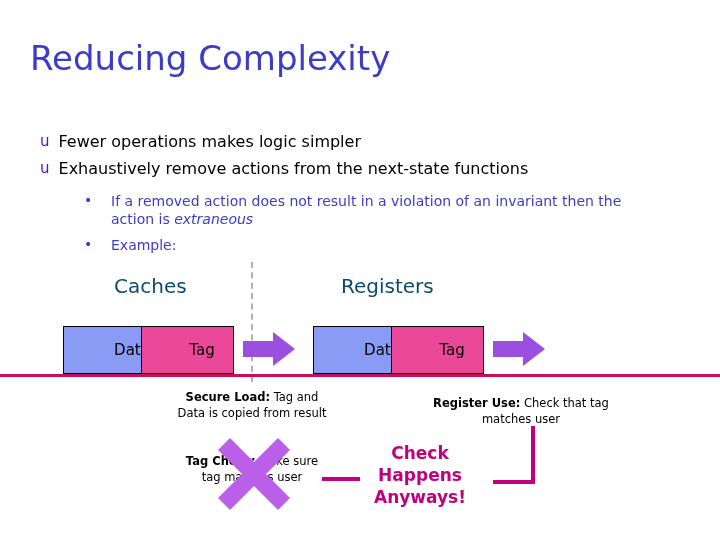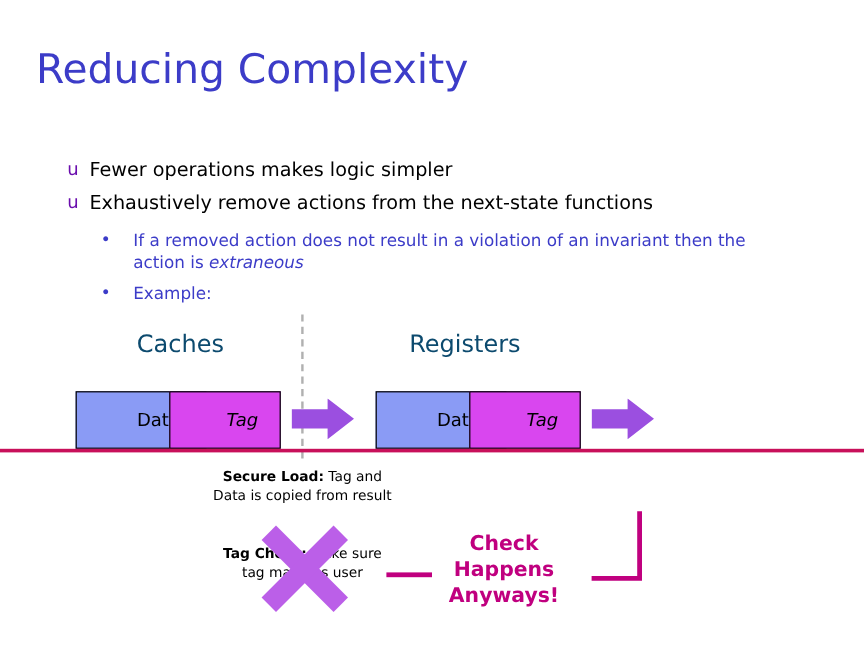--- a/index.html
+++ b/index.html
@@ -28,21 +28,20 @@
     color: #3c3cc8;
     letter-spacing: 0px;
     white-space: nowrap;
   }
   .bullet1 {
     position: absolute;
     left: 40px;
     font-size: 16px;
     color: #000000;
     white-space: nowrap;
-    margin-left: 16px;
   }
   .bullet1 .marker {
     color: #6a0dad;
     font-size: 15px;
     margin-right: 9px;
     display: inline-block;
     vertical-align: 1px;
   }
   .b1 { top: 132px; }
   .b2 { top: 159px; }
@@ -90,21 +89,21 @@
     height: 46px;
     border: 1px solid #000000;
     background: #8a9bf5;
     font-size: 15px;
     color: #000000;
     display: flex;
     align-items: center;
     justify-content: center;
     padding-left: 29px;
   }
-  .box.lite { background: #d946ef; font-style: italic; }
+  .box.lite { background: #ec4899; }
   .cache-data { left: 63px; top: 326px; width: 78px; }
   .cache-tag  { left: 141px; top: 326px; width: 62px; }
   .reg-data   { left: 313px; top: 326px; width: 78px; }
   .reg-tag    { left: 391px; top: 326px; width: 62px; }
 
   .arrow {
     position: absolute;
     top: 332px;
     width: 52px;
     height: 34px;
@@ -215,20 +214,23 @@
   </div>
 
   <div class="note note-secure">
     <b>Secure Load:</b><span> Tag and Data is copied from result</span>
   </div>
 
   <div class="note note-tagcheck">
     <b>Tag Check:</b><span> Make sure tag matches user</span>
   </div>
 
+  <div class="note note-reguse">
+    <b>Register Use:</b><span> Check that tag matches user</span>
+  </div>
 
   <div class="bigx">
     <svg width="76" height="76" viewBox="0 0 76 76">
       <g stroke="#bb5fe8" stroke-width="17" stroke-linecap="butt">
         <line x1="8" y1="8" x2="68" y2="68"></line>
         <line x1="68" y1="8" x2="8" y2="68"></line>
       </g>
     </svg>
   </div>
 

